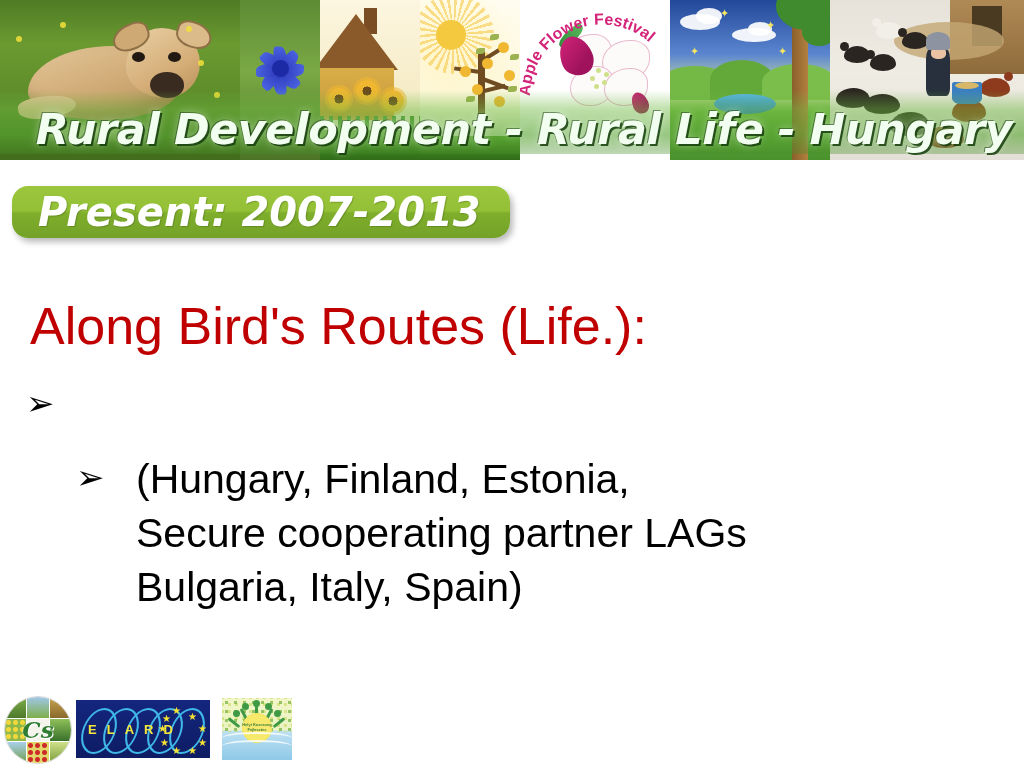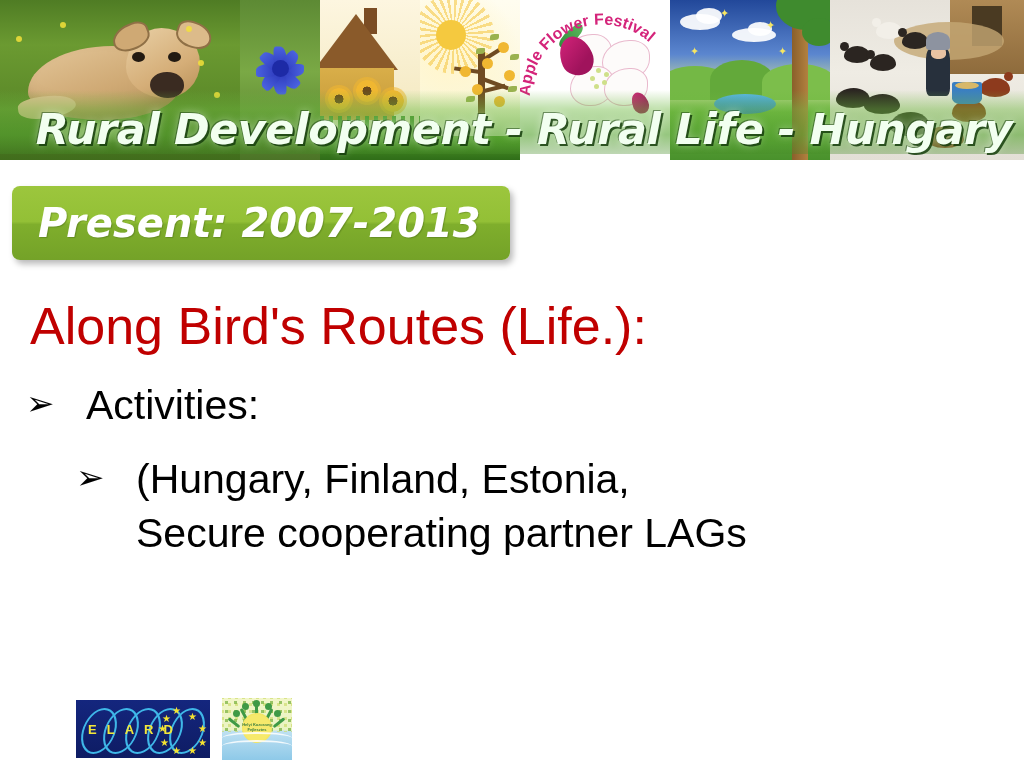--- a/index.html
+++ b/index.html
@@ -273,23 +273,23 @@
       2px 2px 0 rgba(20,60,10,.85),
       -1px -1px 0 rgba(20,60,10,.5),
       0 0 10px rgba(255,255,255,.45);
     white-space: nowrap;
     margin-left: 12px;
   }
 
   
   .present-badge {
     position: absolute; left: 12px; top: 186px;
-    width: 498px; height: 74px;
+    width: 498px; height: 52px;
     background: linear-gradient(180deg,#9cc63d 0%, #93c036 48%, #7fae2c 52%, #74a228 100%);
-    border-radius: 8px;
+    border-radius: 16px;
     box-shadow: 3px 4px 6px rgba(0,0,0,.28);
     display: flex; align-items: center;
   }
   .present-text {
     color: #ffffff;
     font-family: "DejaVu Sans", sans-serif;
     font-weight: bold; font-style: italic;
     font-size: 40px;
     padding-left: 26px;
     letter-spacing: 0px;
@@ -543,35 +543,47 @@
 </div>
 
 <div class="present-badge">
   <span class="present-text">Present: 2007-2013</span>
 </div>
 
 <div class="slide-title">Along Bird's Routes (Life.):</div>
 
 <div class="bullet-l1">
   <span class="arrow-glyph">➢</span>
-  <div class="bullet-text">
-    <div>Activities:</div>
-  </div>
 </div>
 
 <div class="bullet-l2">
   <span class="arrow-glyph">➢</span>
   <div class="bullet-text">
     <div>(Hungary, Finland, Estonia,</div>
     <div>Secure cooperating partner LAGs</div>
+    <div>Bulgaria, Italy, Spain)</div>
   </div>
 </div>
 
 <div class="footer">
 
+  <div class="logo-cs">
+    <div class="cs-grid">
+      <div class="cs-cell" style="background:linear-gradient(180deg,#7fae4a,#4c7a2a)"></div>
+      <div class="cs-cell" style="background:linear-gradient(180deg,#9fc7e8,#7fae4a)"></div>
+      <div class="cs-cell" style="background:linear-gradient(180deg,#c8a44e,#8a6a2c)"></div>
+      <div class="cs-cell" style="background:radial-gradient(circle,#f2d83a 2px,transparent 3px) 0 0/7px 7px,#8fb84a"></div>
+      <div class="cs-cell" style="background:#f4f4ec"></div>
+      <div class="cs-cell" style="background:linear-gradient(180deg,#8fc05a,#39702a)"></div>
+      <div class="cs-cell" style="background:linear-gradient(180deg,#a9d0ea,#6f9e4a)"></div>
+      <div class="cs-cell" style="background:radial-gradient(circle,#cf2a2a 2px,transparent 3px) 0 0/7px 7px,#e2d86a"></div>
+      <div class="cs-cell" style="background:linear-gradient(180deg,#cfe08a,#7a9c3a)"></div>
+    </div>
+    <div class="cs-mono">Cs</div>
+  </div>
 
   <div class="logo-elard">
     <div class="elard-loop" style="left:6px"></div>
     <div class="elard-loop" style="left:28px"></div>
     <div class="elard-loop" style="left:50px"></div>
     <div class="elard-loop" style="left:72px"></div>
     <div class="elard-loop" style="left:94px"></div>
     <div class="elard-letters">
       <span>E</span>
       <span>L</span>

